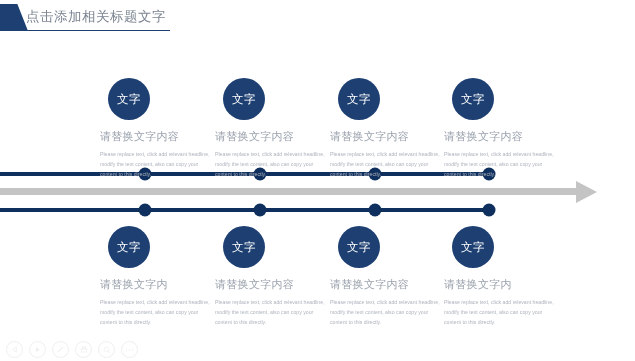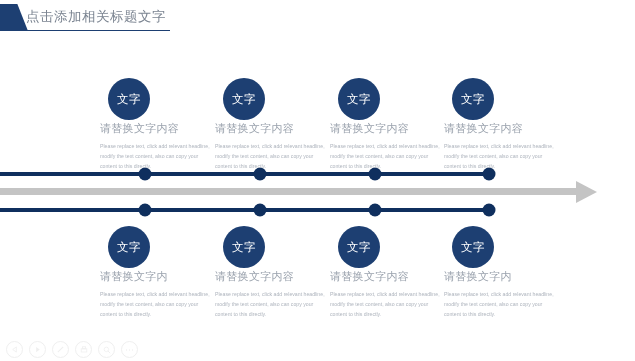--- a/index.html
+++ b/index.html
@@ -124,21 +124,21 @@
     color: #ffffff;
     display: flex;
     align-items: center;
     justify-content: center;
     font-size: 11.5px;
     font-family: "DejaVu Sans", "Liberation Sans", sans-serif;
     letter-spacing: 0.5px;
   }
 
   .col-heading {
-    margin-top: 1px;
+    margin-top: 9px;
     font-size: 11px;
     color: #9aa2ad;
     font-family: "DejaVu Sans", "Liberation Sans", sans-serif;
     letter-spacing: 0.3px;
     white-space: nowrap;
   }
 
   .col-body {
     margin-top: 5px;
     font-size: 5.2px;

